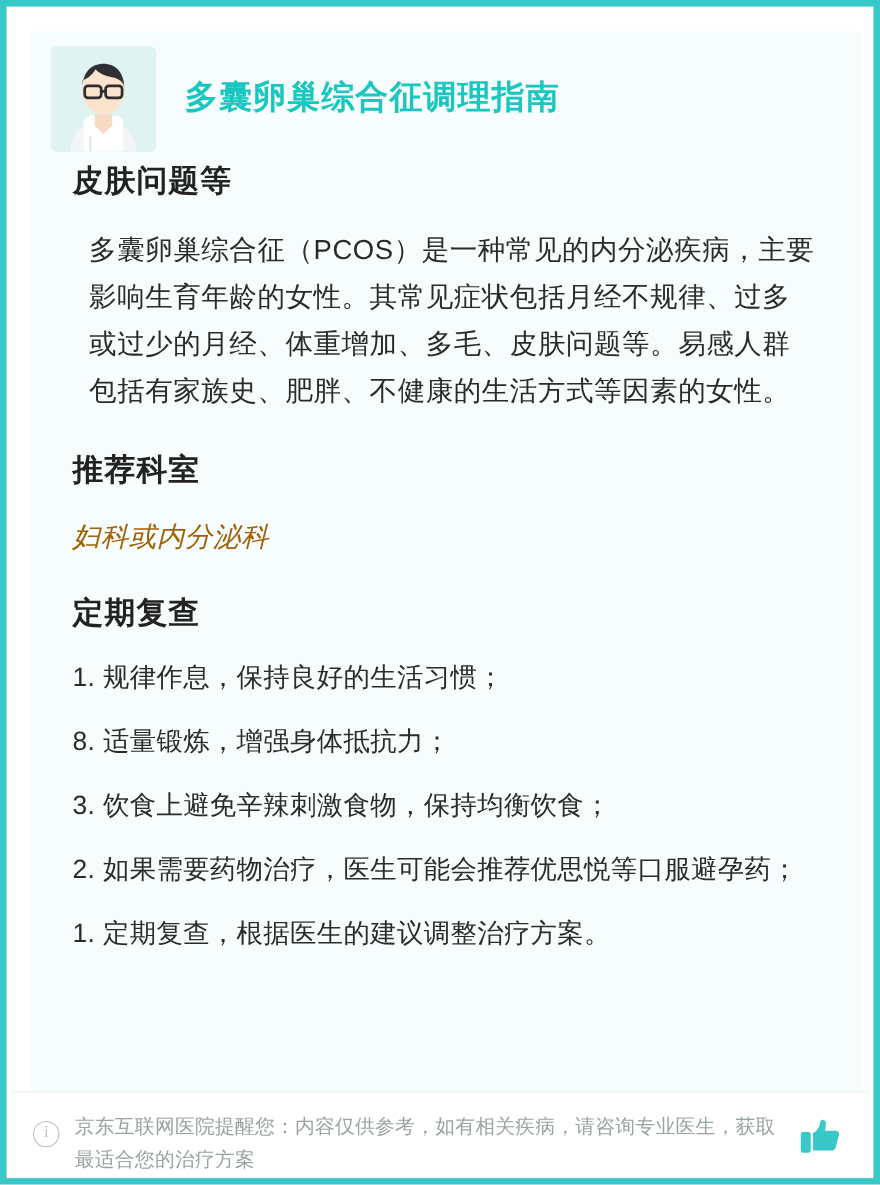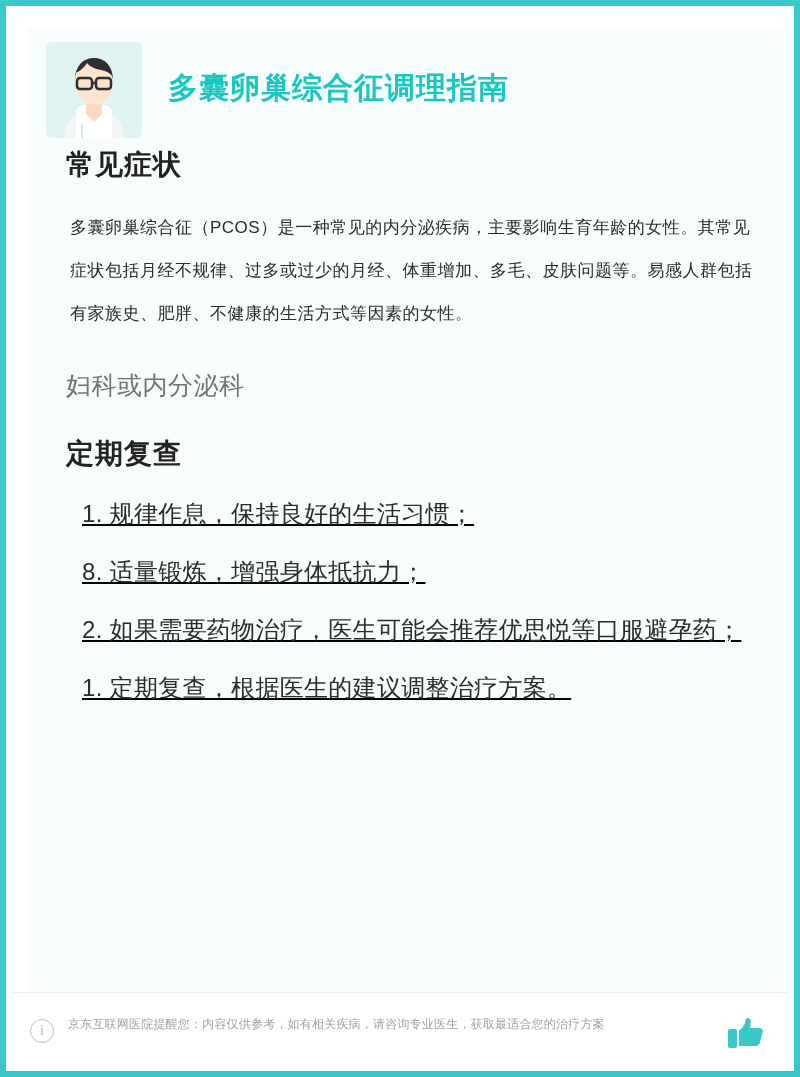--- a/index.html
+++ b/index.html
@@ -64,40 +64,40 @@
   h2.section-title {
     margin: 0 0 22px 0;
     font-size: 28px;
     font-weight: bold;
     color: #222222;
     letter-spacing: 1px;
   }
   .section + .section { margin-top: 30px; }
 
   p.body-text {
-    margin: 4px;
-    font-size: 17px;
+    margin: 15px;
+    font-size: 25px;
     line-height: 43px;
     color: #2b2b2b;
     letter-spacing: 0.5px;
   }
 
   p.dept {
     margin: 0;
     font-size: 25px;
     line-height: 40px;
-    color: #737373;
+    color: #a16207;
     letter-spacing: 0.5px;
+    font-style: italic;
   }
 
   ol.points {
-    margin: 16px;
+    margin: 0;
     padding: 0;
     list-style: none;
-    text-decoration: underline;
   }
   ol.points li {
     font-size: 24px;
     line-height: 38px;
     color: #2b2b2b;
     margin-bottom: 20px;
     letter-spacing: 0.3px;
   }
   ol.points li:last-child { margin-bottom: 0; }
 
@@ -122,21 +122,21 @@
     font-size: 15px;
     line-height: 21px;
     text-align: center;
     font-family: "Liberation Serif", serif;
   }
   .footer-text {
     position: absolute;
     left: 56px;
     top: 16px;
     width: 640px;
-    font-size: 12px;
+    font-size: 18px;
     line-height: 30px;
     color: #9aa3a3;
     letter-spacing: 0.2px;
   }
   .thumb {
     position: absolute;
     right: 22px;
     top: 22px;
     width: 40px;
     height: 36px;
@@ -162,33 +162,35 @@
         <path d="M46 41h4" stroke="#2f2f33" stroke-width="2.5"></path>
         <path d="M36 82v14" stroke="#dfe7ea" stroke-width="2"></path>
       </svg>
     </div>
 
     <div class="title">多囊卵巢综合征调理指南</div>
 
     <div class="content">
 
       <div class="section">
-        <h2 class="section-title">常见症状</h2>
+        <h2 class="section-title">皮肤问题等</h2>
         <p class="body-text">多囊卵巢综合征（PCOS）是一种常见的内分泌疾病，主要影响生育年龄的女性。其常见症状包括月经不规律、过多或过少的月经、体重增加、多毛、皮肤问题等。易感人群包括有家族史、肥胖、不健康的生活方式等因素的女性。</p>
       </div>
 
       <div class="section">
+        <h2 class="section-title">推荐科室</h2>
         <p class="dept">妇科或内分泌科</p>
       </div>
 
       <div class="section">
         <h2 class="section-title">定期复查</h2>
         <ol class="points">
           <li>1. 规律作息，保持良好的生活习惯；</li>
           <li>8. 适量锻炼，增强身体抵抗力；</li>
+          <li>3. 饮食上避免辛辣刺激食物，保持均衡饮食；</li>
           <li>2. 如果需要药物治疗，医生可能会推荐优思悦等口服避孕药；</li>
           <li>1. 定期复查，根据医生的建议调整治疗方案。</li>
         </ol>
       </div>
 
     </div>
   </div>
 
   <div class="footer">
     <div class="footer-icon">i</div>

